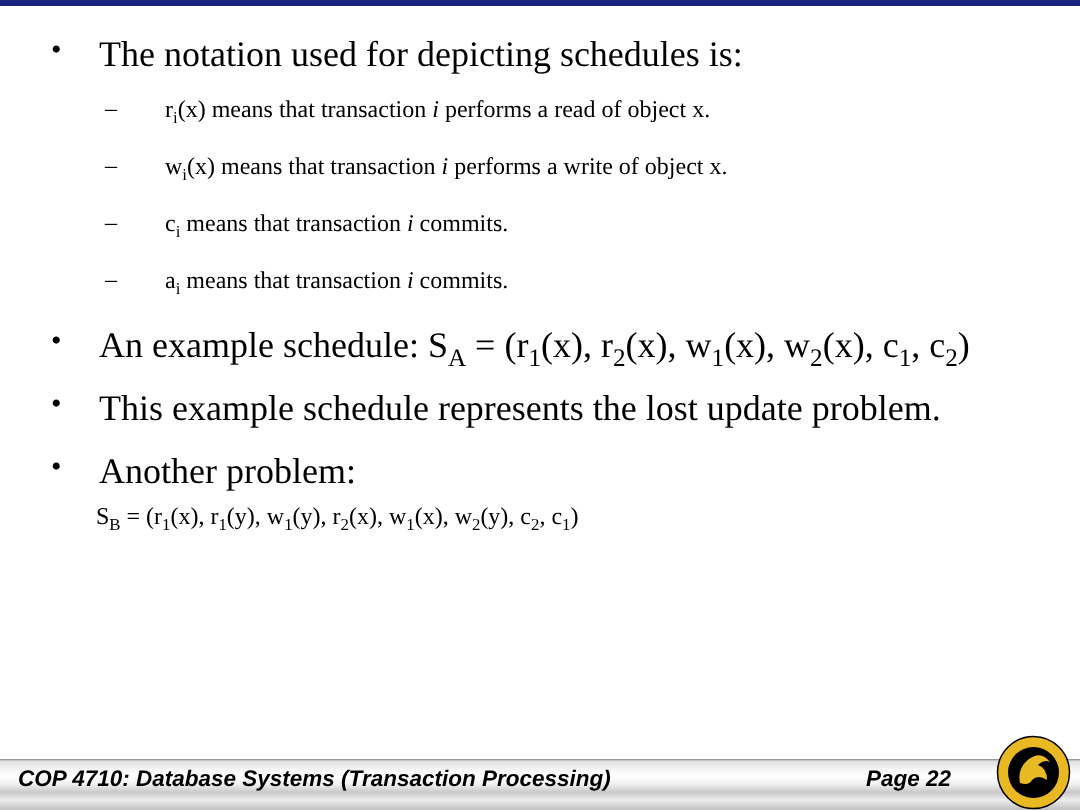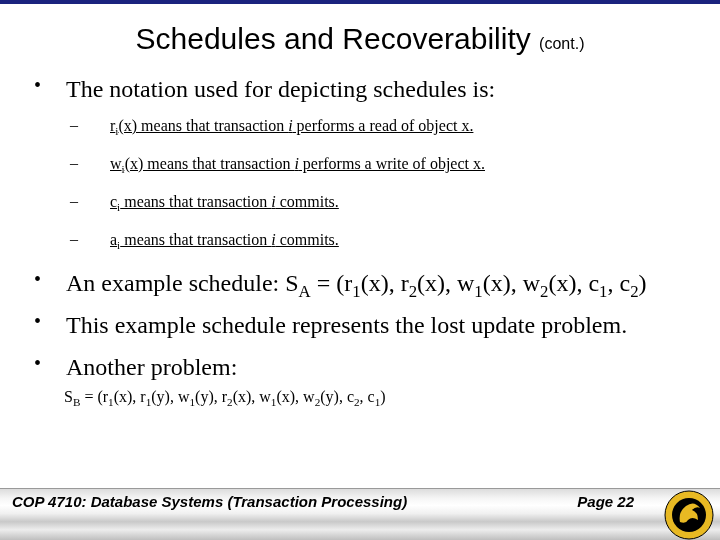--- a/index.html
+++ b/index.html
@@ -53,33 +53,32 @@
     display: flex;
     margin: 0 0 18px 42px;
     font-size: 16px;
   }
   .lvl2 .dash {
     width: 40px;
   }
   .lvl2 .txt {
     flex: 1;
     line-height: 1.25;
-    text-decoration: underline;
   }
   sub { font-size: 0.7em; vertical-align: sub; line-height: 0; }
   i { font-style: italic; }
   .indent-examp {
     margin-left: 36px;
     font-size: 16px;
     margin-top: 6px;
   }
   .footer {
     position: absolute;
     left: 0; right: 0; bottom: 0;
-    height: 52px;
+    height: 34px;
     background: linear-gradient(to bottom,
       #dcdcdc 0%, #f5f5f5 18%, #ffffff 32%, #f0f0f0 48%,
       #c9c9c9 64%, #ededed 80%, #bfbfbf 100%);
     border-top: 1px solid #999;
     display: flex;
     align-items: flex-start;
     padding: 4px 12px 0 12px;
     font-family: Arial, Helvetica, sans-serif;
   }
   .footer .course {
@@ -103,24 +102,20 @@
   }
   .logo svg { width: 50px; height: 50px; }
 </style>
 </head>
 <body>
 
 <div class="top-rule"></div>
 
 <div class="slide">
 
-  <div class="title">
-    <span>Schedules and Recoverability</span>
-    <span class="cont">(cont.)</span>
-  </div>
 
   <div class="body">
 
     <div class="lvl1">
       <div class="bullet">•</div>
       <div class="txt">The notation used for depicting schedules is:</div>
     </div>
 
     <div class="lvl2">
       <div class="dash">–</div>

